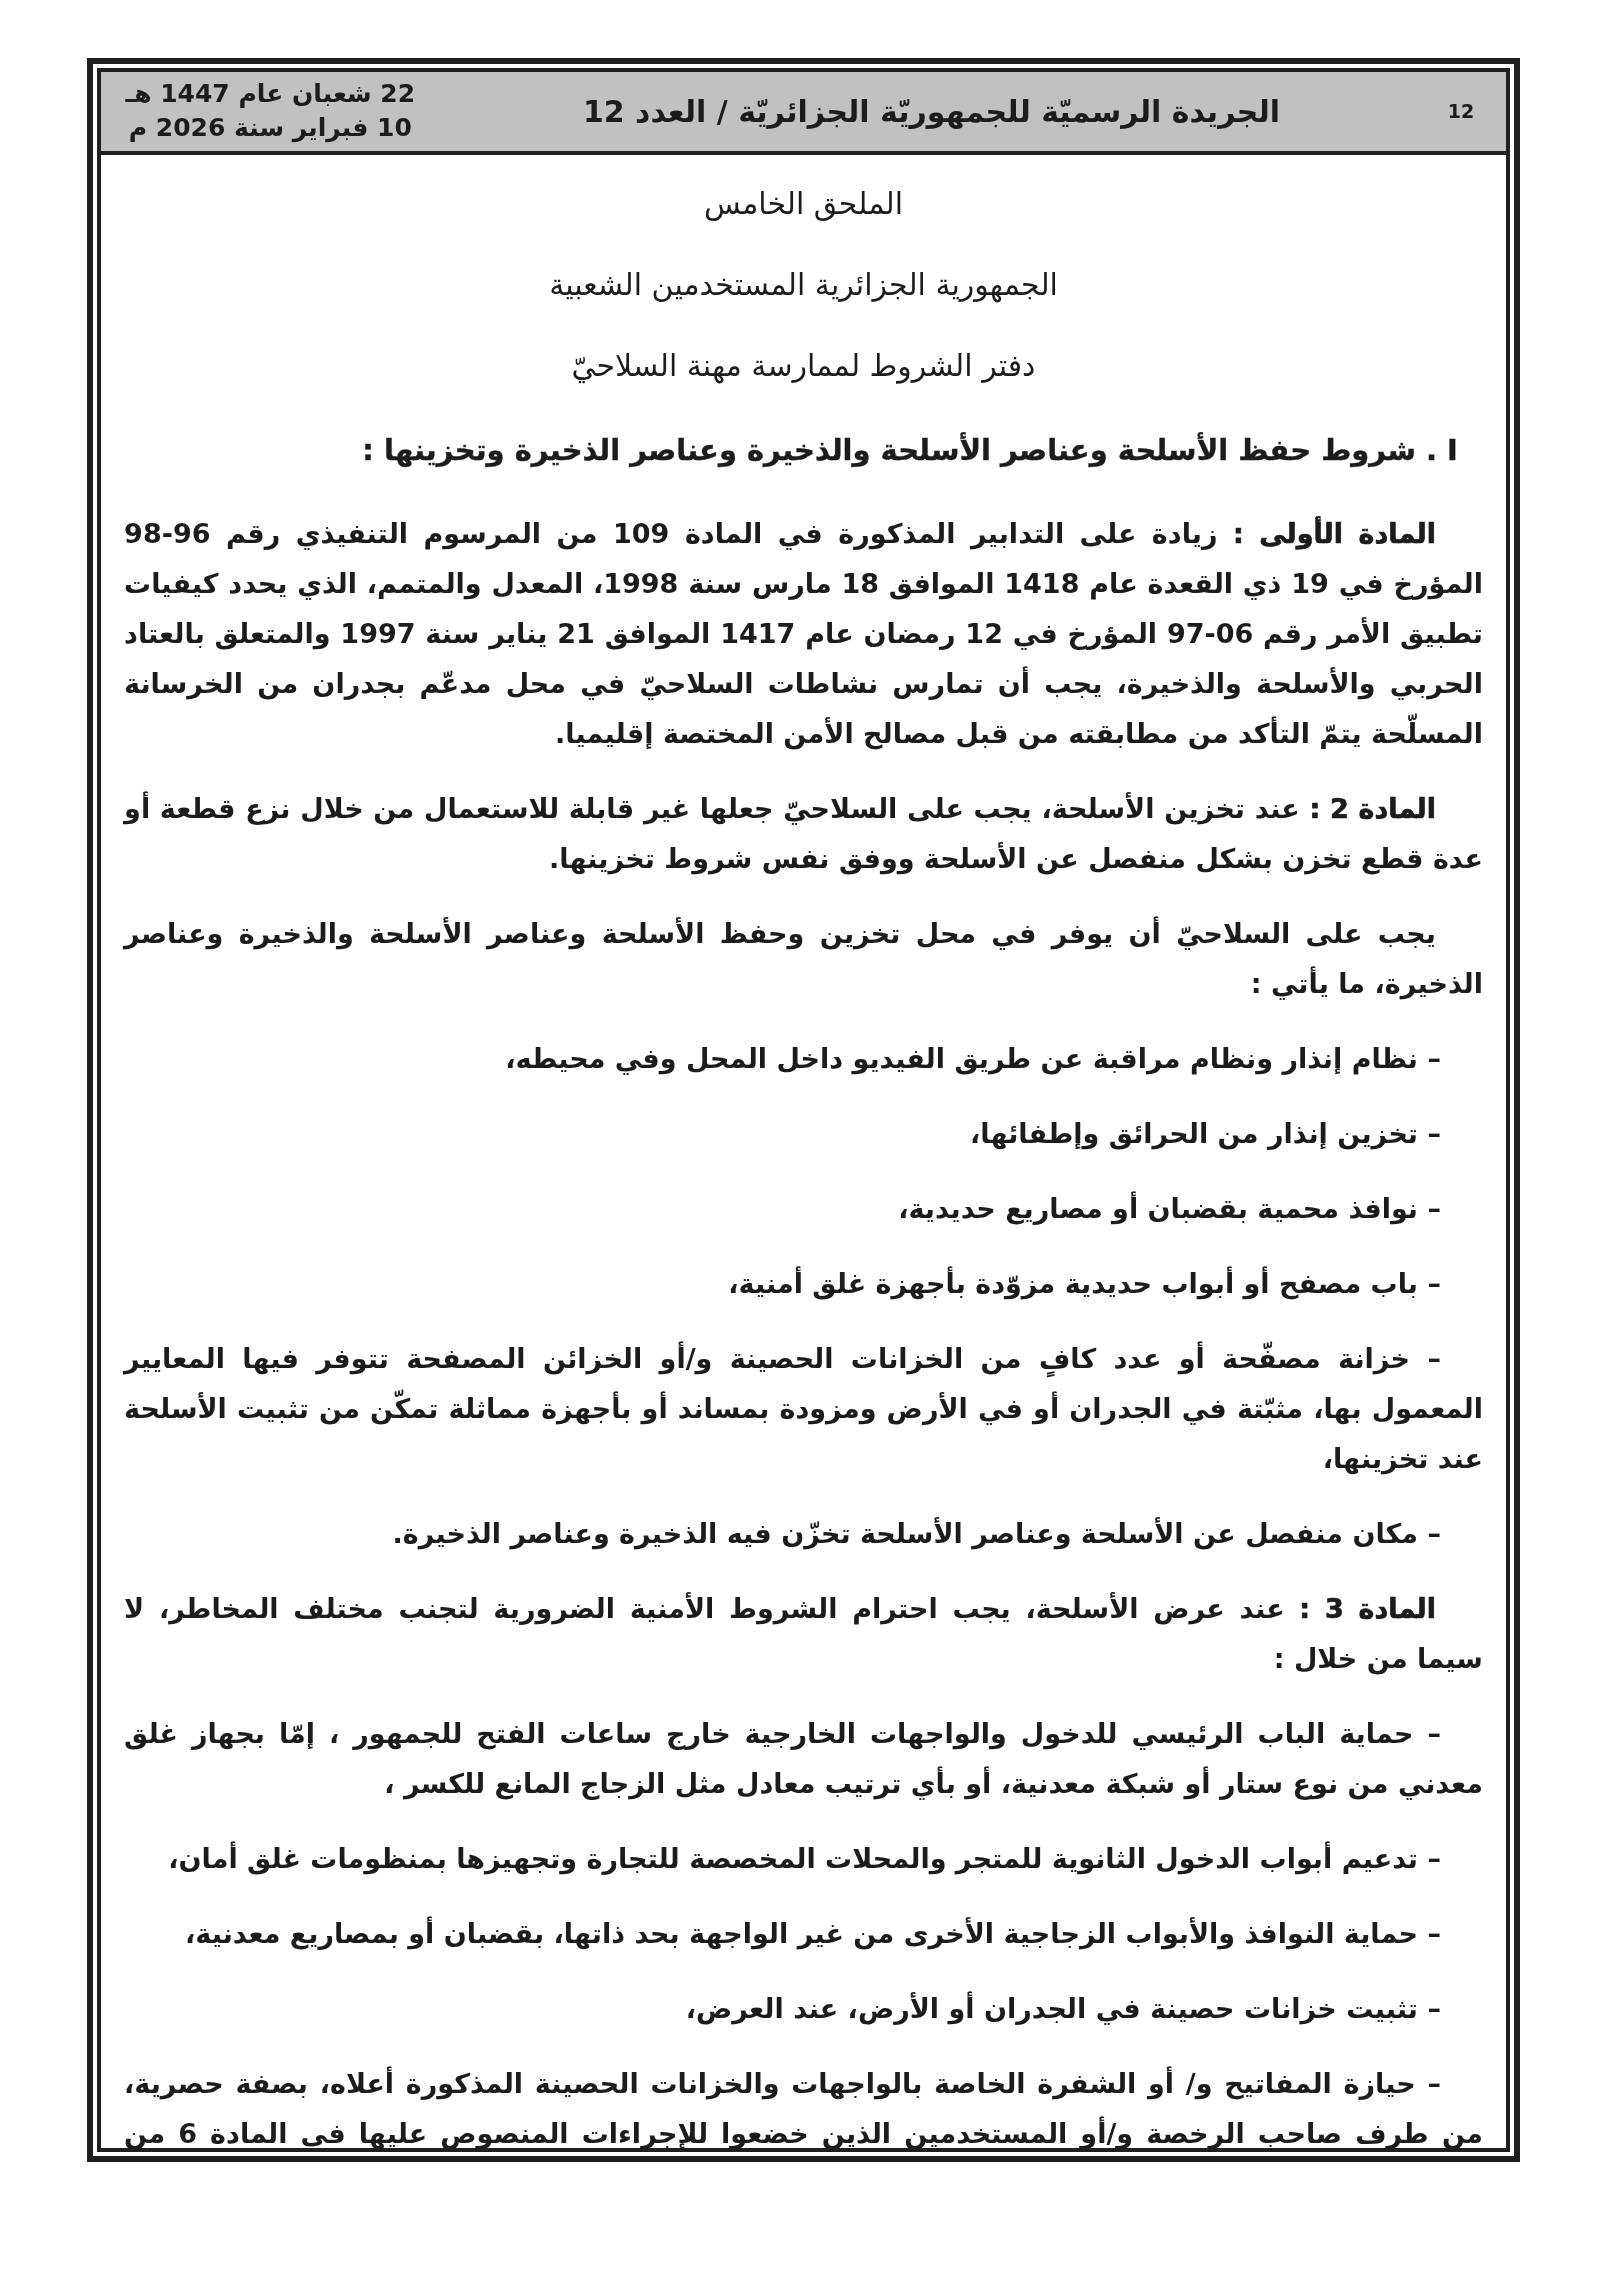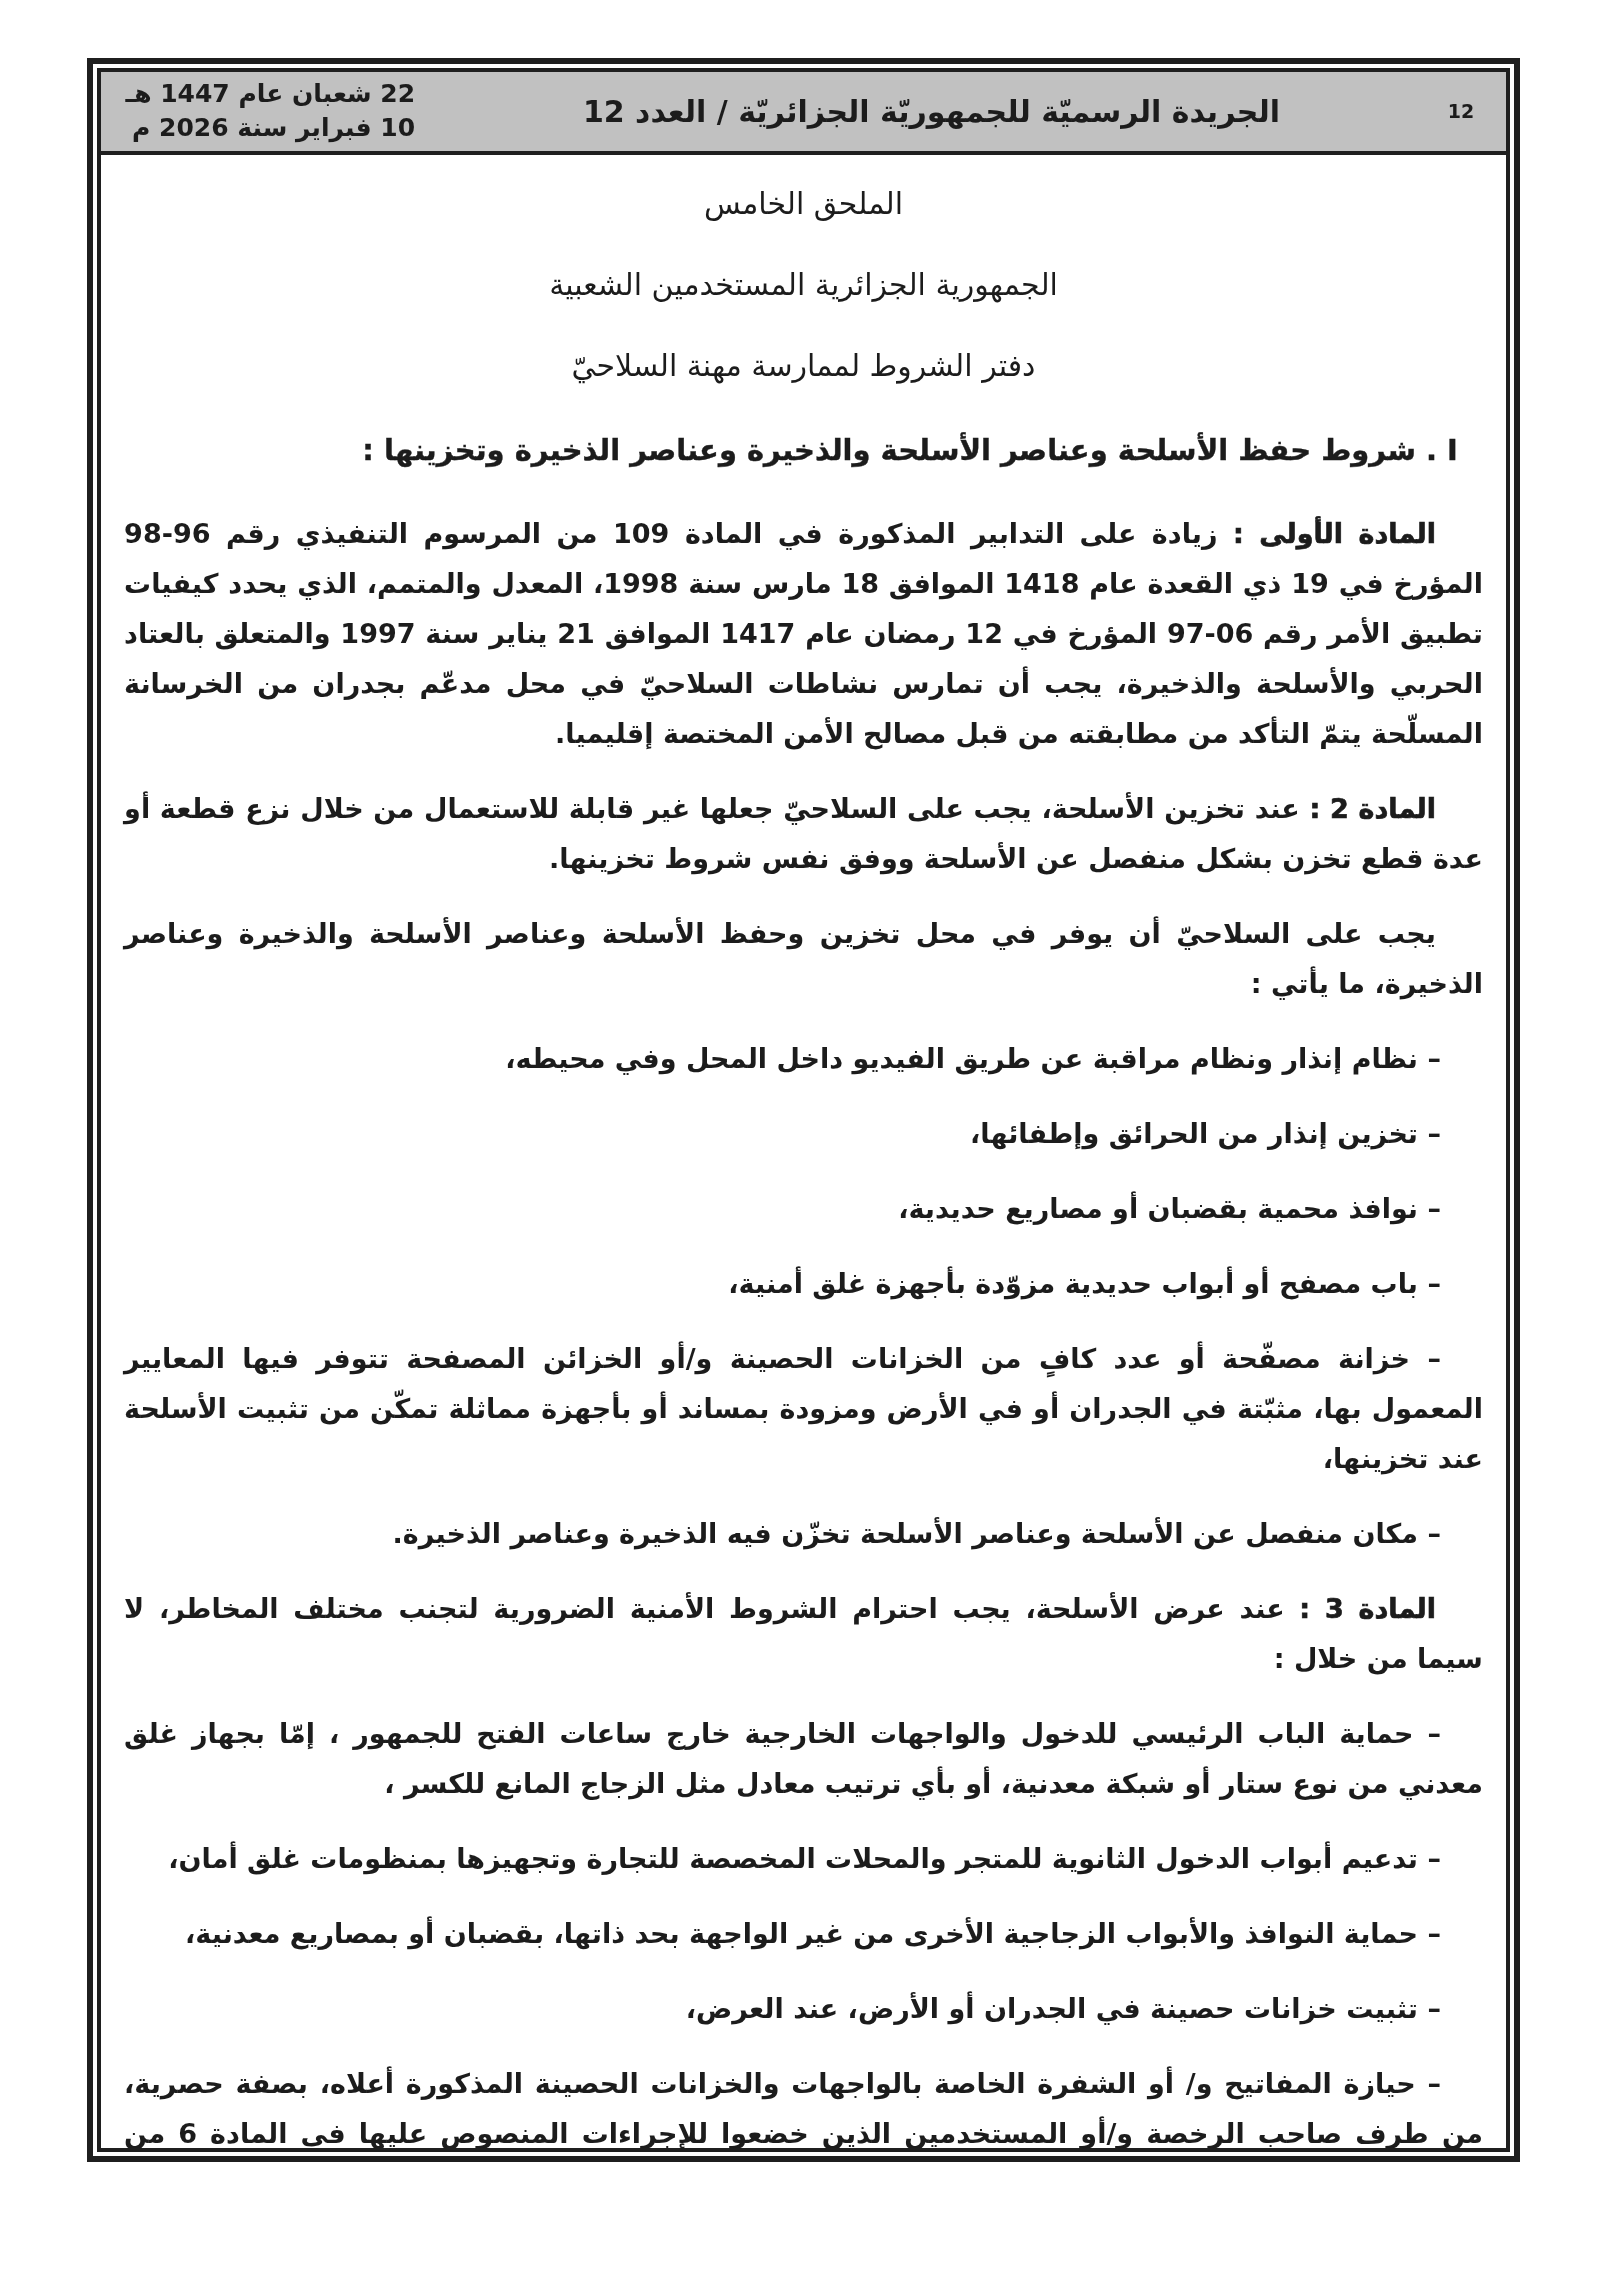--- a/index.html
+++ b/index.html
@@ -42,21 +42,21 @@
     min-height: 83px;
     box-sizing: border-box;
     display: flex;
     align-items: center;
     justify-content: space-between;
     padding: 3.6px 25px;
     flex: 0 0 auto;
   }
   .band .dates {
     direction: rtl;
-    text-align: right;
+    text-align: center;
     font-weight: bold;
     font-size: 25px;
     line-height: 34px;
     white-space: nowrap;
   }
   .band .jtitle {
     direction: rtl;
     font-weight: bold;
     font-size: 30px;
     white-space: nowrap;

